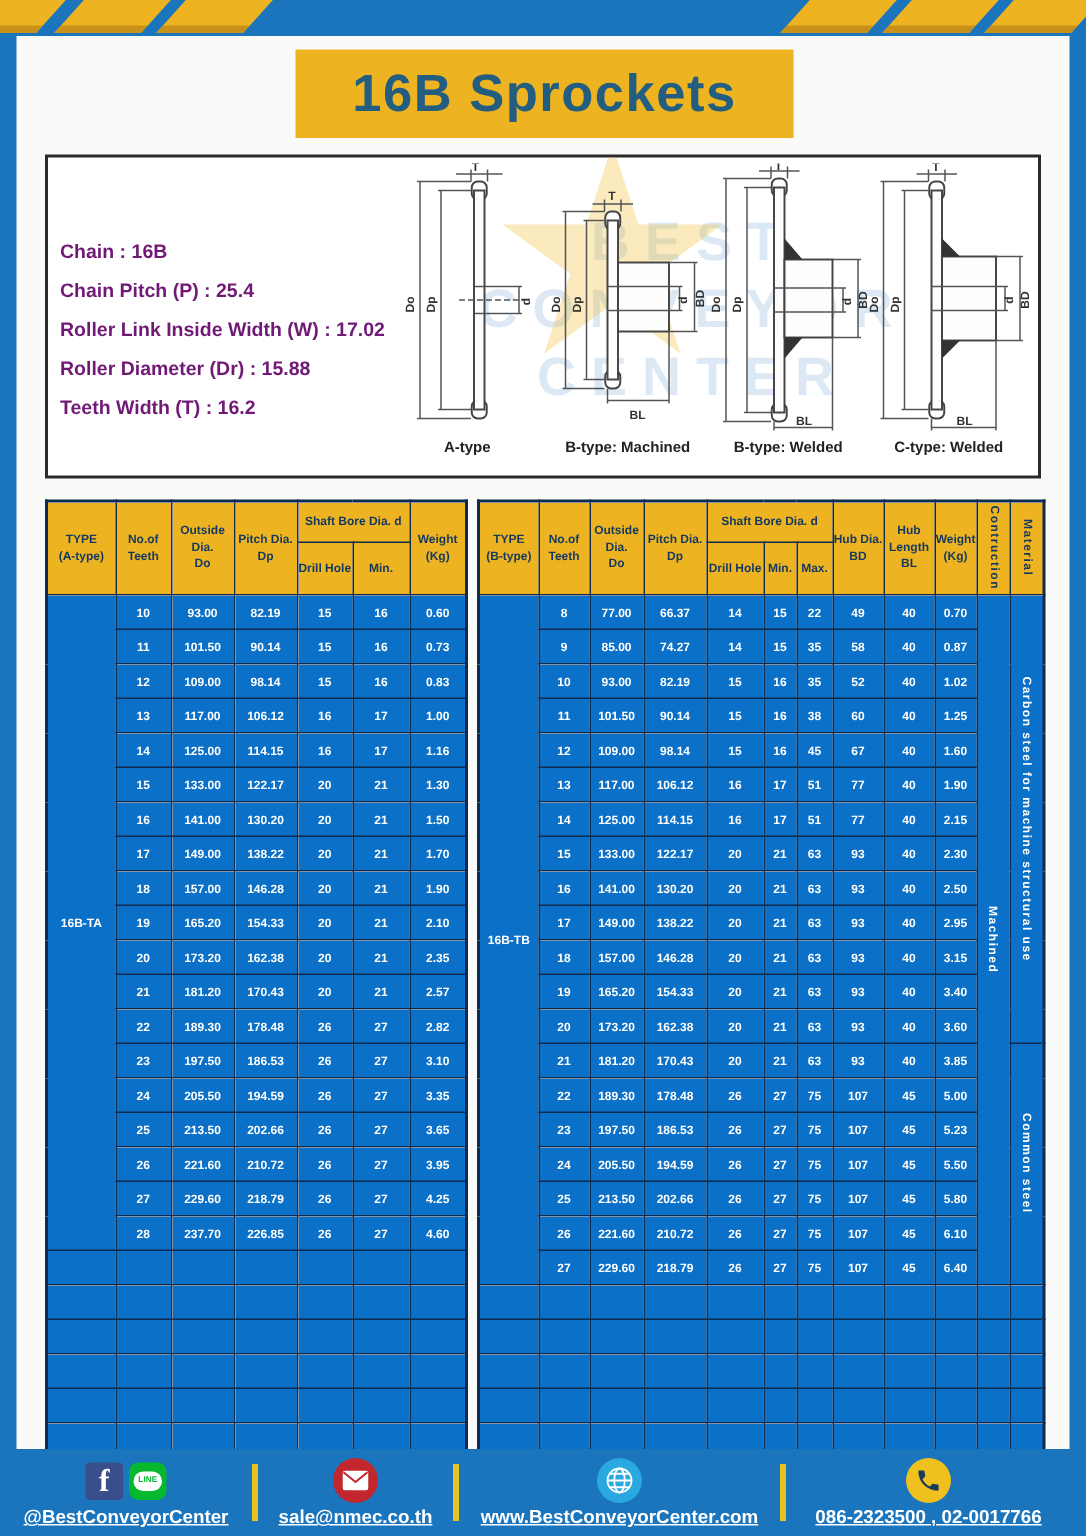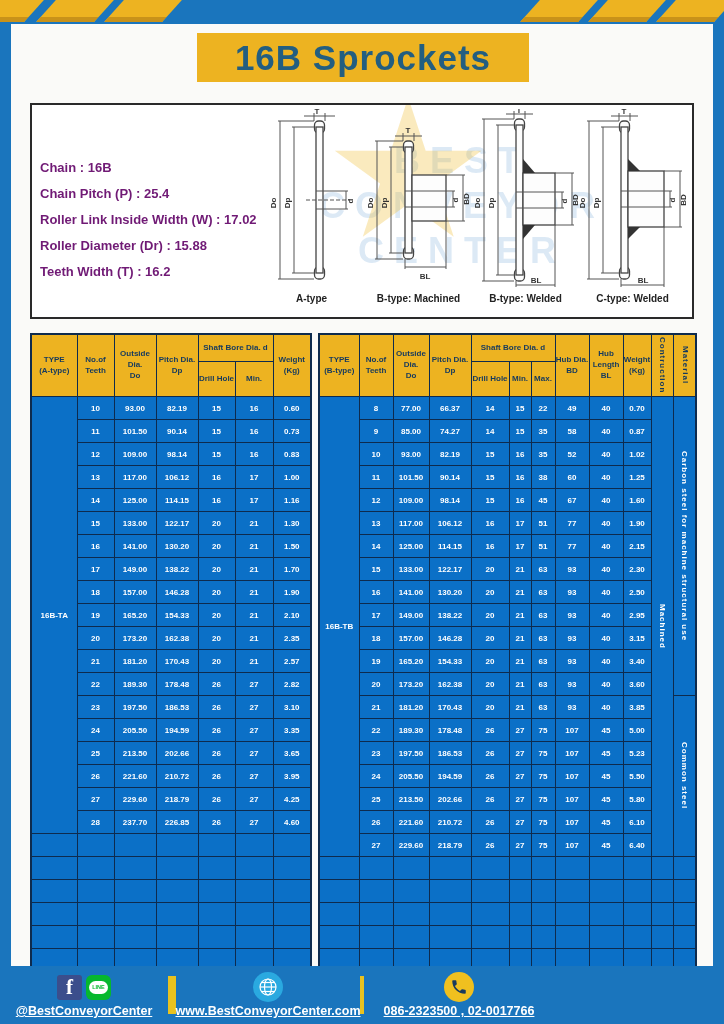--- a/index.html
+++ b/index.html
@@ -4,21 +4,21 @@
 <style>
   html,body{margin:0;padding:0;}
   body{width:724px;height:1024px;background:#1a75bd;position:relative;overflow:hidden;
        font-family:"Liberation Sans",sans-serif;font-weight:bold;}
   
   .stripes{position:absolute;top:0;left:0;width:724px;height:24px;overflow:hidden;}
   .stripe{position:absolute;top:0;height:22px;width:58px;background:#edb321;
           transform:skewX(-42deg);box-shadow:inset 0 -5px 0 #c8921a;}
   
   .page{position:absolute;left:11px;top:24px;width:702px;height:942px;background:#fafaf8;}
-  .banner{position:absolute;left:186px;top:9px;width:332px;height:49px;background:#edb321;
+  .banner{position:absolute;left:186px;top:9px;width:332px;height:59px;background:#edb321;
           display:flex;align-items:center;justify-content:center;}
   .banner h1{margin:0;font-size:35px;color:#235e80;letter-spacing:1px;}
   
   .specbox{position:absolute;left:19px;top:79px;width:660px;height:212px;background:#ffffff;
            border:2px solid #2a2a2a;overflow:hidden;}
   .speclines{position:absolute;left:8px;top:50px;z-index:2;}
   .specline{font-size:13px;color:#701a75;line-height:26px;white-space:nowrap;}
   .watermark{position:absolute;left:210px;top:0px;width:440px;height:200px;z-index:0;
              display:flex;align-items:center;justify-content:center;}
   .wm-star{position:absolute;left:90px;top:-20px;font-size:170px;color:rgba(240,185,40,0.30);line-height:1;}
@@ -830,22 +830,33 @@
   <div class="fsec" style="width:168px">
     <div class="iconrow">
       <div class="fb">f</div>
       <div class="lineic">
           <div class="bubble">LINE</div>
         </div>
     </div>
     <div class="txt">@BestConveyorCenter</div>
   </div>
   <div class="fdiv"></div>
+  <div class="fsec" style="width:130px">
+    <div class="iconrow">
+      <div class="circ mail">
+        <svg width="18" height="14" viewBox="0 0 18 14">
+            <rect x="0.5" y="0.5" width="17" height="13" rx="1.5" fill="#fff"></rect>
+            <path d="M1 1.5 L9 8 L17 1.5" stroke="#c1272d" stroke-width="1.4" fill="none"></path>
+          </svg>
+      </div>
+    </div>
+    <div class="txt">sale@nmec.co.th</div>
+  </div>
   <div class="fdiv"></div>
-  <div class="fsec" style="width:184px">
+  <div class="fsec" style="width:214px">
     <div class="iconrow">
       <div class="circ globe">
         <svg width="20" height="20" viewBox="0 0 20 20" fill="none" stroke="#fff" stroke-width="1.2">
             <circle cx="10" cy="10" r="8"></circle>
             <ellipse cx="10" cy="10" rx="3.5" ry="8"></ellipse>
             <line x1="2" y1="10" x2="18" y2="10"></line>
             <line x1="3" y1="5.5" x2="17" y2="5.5"></line>
             <line x1="3" y1="14.5" x2="17" y2="14.5"></line>
           </svg>
       </div>

